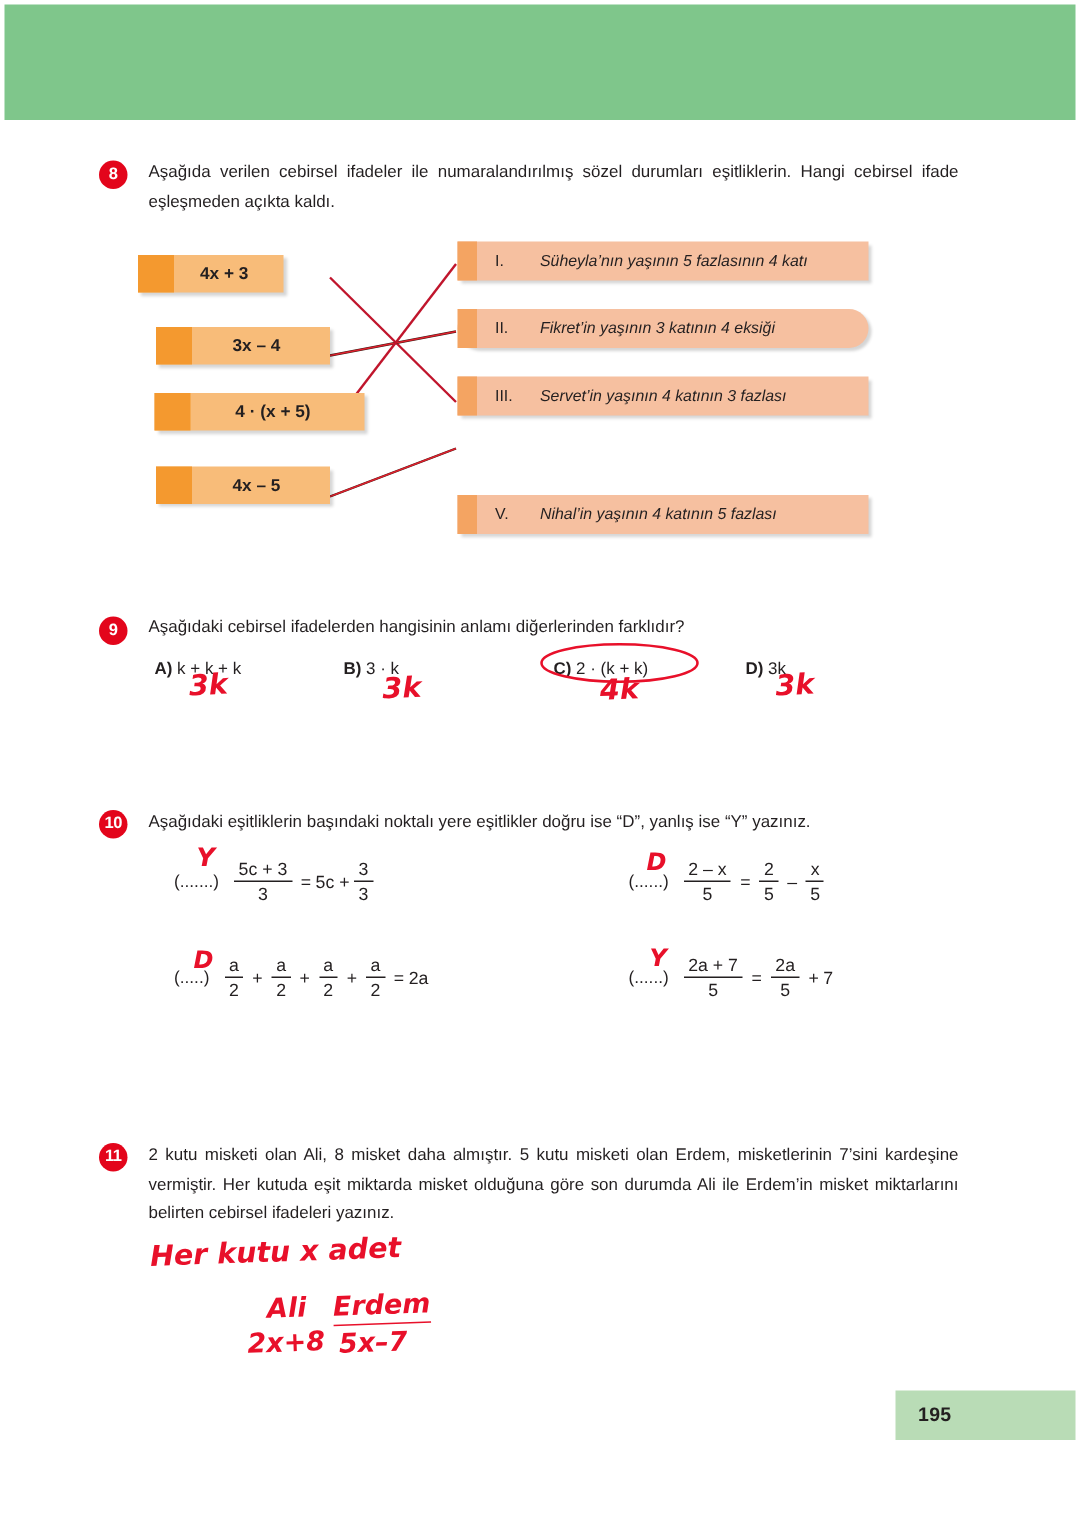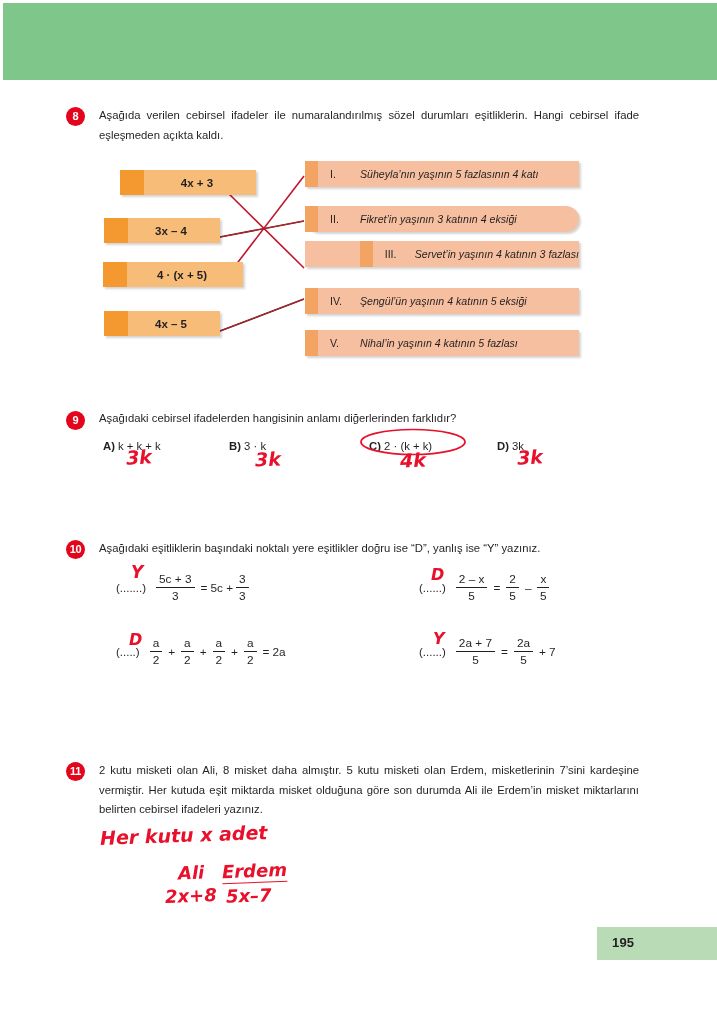--- a/index.html
+++ b/index.html
@@ -193,21 +193,21 @@
   <line x1="220" y1="237" x2="304" y2="221" stroke="#e0202e" stroke-width="0.9"></line>
 
   <line x1="222" y1="283" x2="304" y2="176" stroke="#c0152c" stroke-width="1.6"></line>
 
   <line x1="220" y1="331" x2="304" y2="299" stroke="#3a1a12" stroke-width="1.6"></line>
   <line x1="220" y1="331" x2="304" y2="299" stroke="#e0202e" stroke-width="0.9"></line>
 </svg>
 
 <div class="match-area">
 
-  <div class="lbox" style="left:120px; top:170px; width:136px;">
+  <div class="lbox" style="left:92px; top:170px; width:97px;">
     <div class="cap"></div>
     <div class="lbl">4x + 3</div>
   </div>
   <div class="lbox" style="left:104px; top:218px; width:116px;">
     <div class="cap"></div>
     <div class="lbl">3x – 4</div>
   </div>
   <div class="lbox" style="left:103px; top:262px; width:140px;">
     <div class="cap"></div>
     <div class="lbl">4 · (x + 5)</div>
@@ -220,29 +220,24 @@
   <div class="rbox" style="top:161px;">
     <div class="cap"></div>
     <div class="rnum">I.</div>
     <div class="rtxt">Süheyla’nın yaşının 5 fazlasının 4 katı</div>
   </div>
   <div class="rbox" style="top:206px;border-radius:13px;">
     <div class="cap"></div>
     <div class="rnum">II.</div>
     <div class="rtxt">Fikret’in yaşının 3 katının 4 eksiği</div>
   </div>
-  <div class="rbox" style="top:241px;justify-content:flex-end;">
+  <div class="rbox" style="top:251px;">
     <div class="cap"></div>
     <div class="rnum">III.</div>
     <div class="rtxt">Servet’in yaşının 4 katının 3 fazlası</div>
-  </div>
-  <div class="rbox" style="top:288px;">
-    <div class="cap"></div>
-    <div class="rnum">IV.</div>
-    <div class="rtxt">Şengül’ün yaşının 4 katının 5 eksiği</div>
   </div>
   <div class="rbox" style="top:330px;">
     <div class="cap"></div>
     <div class="rnum">V.</div>
     <div class="rtxt">Nihal’in yaşının 4 katının 5 fazlası</div>
   </div>
 </div>
 
 <div class="q-badge" style="left:66px; top:411px;">9</div>
 <div class="q-text" style="left:99px; top:409px; width:540px;">Aşağıdaki cebirsel ifadelerden hangisinin anlamı diğerlerinden farklıdır?</div>

